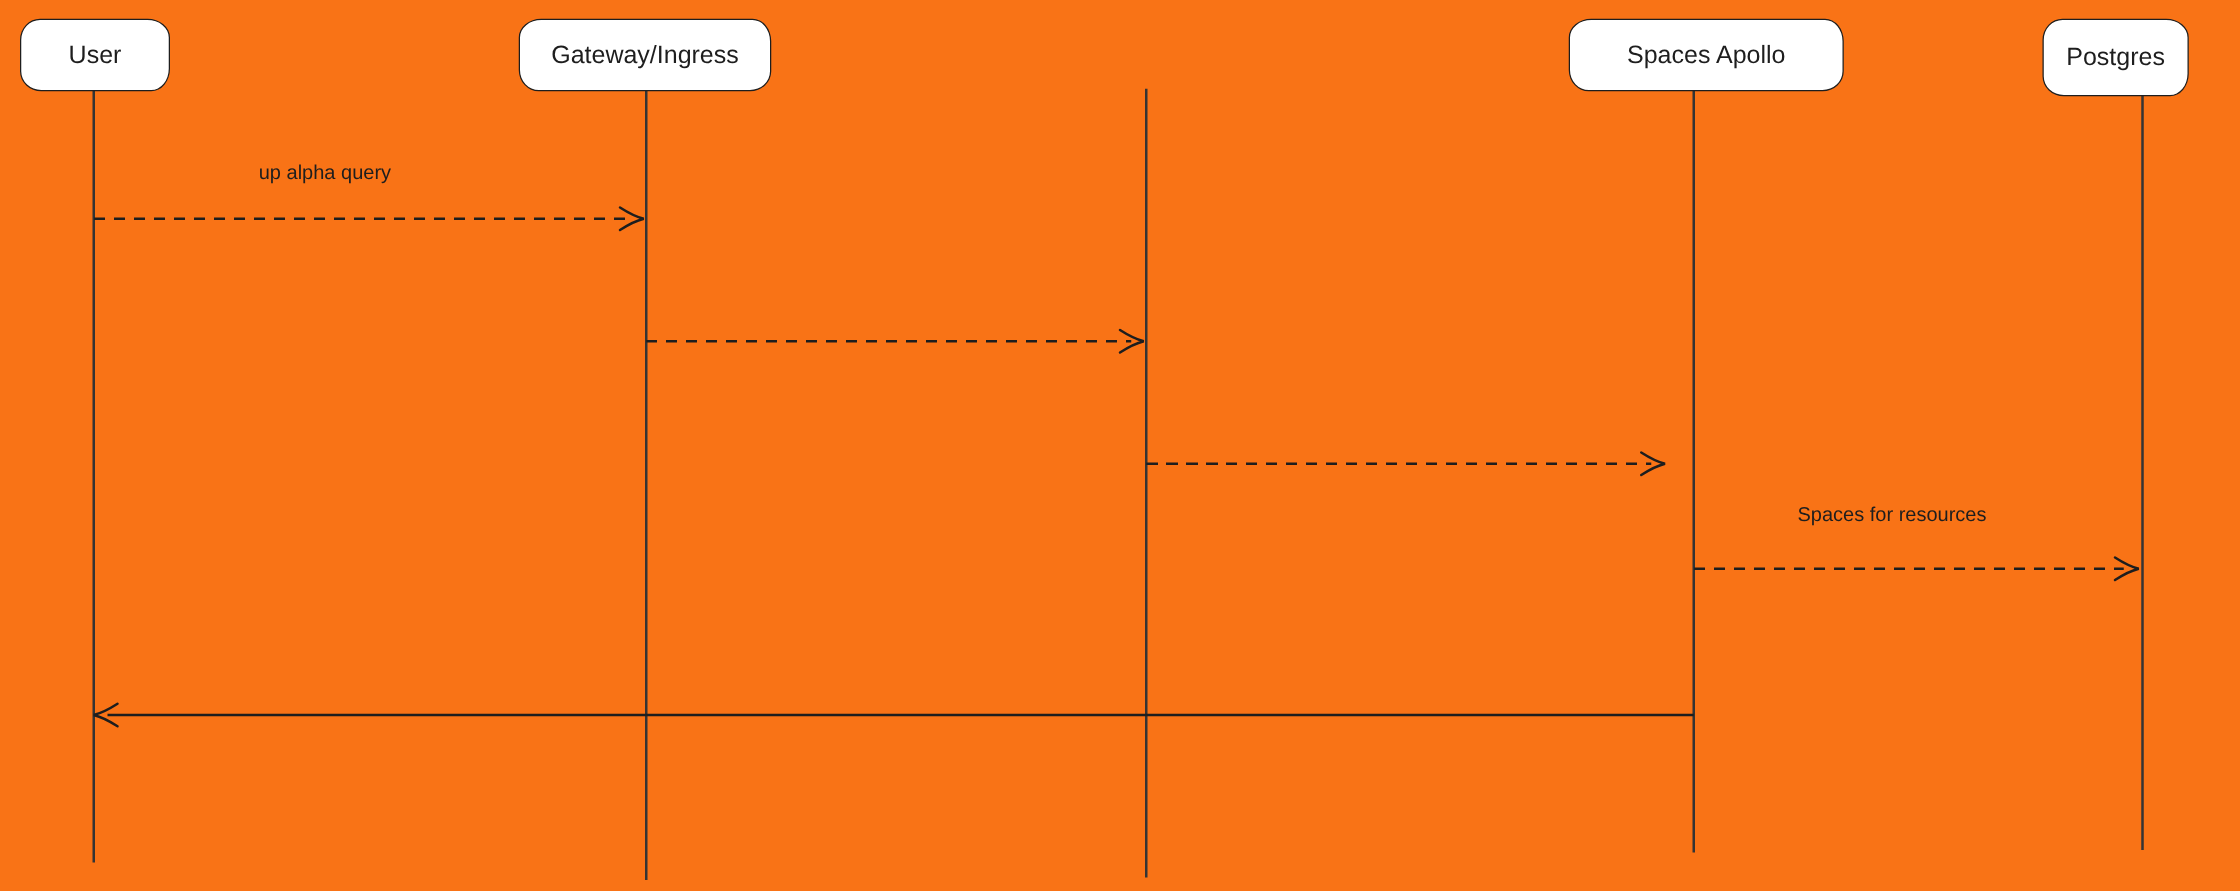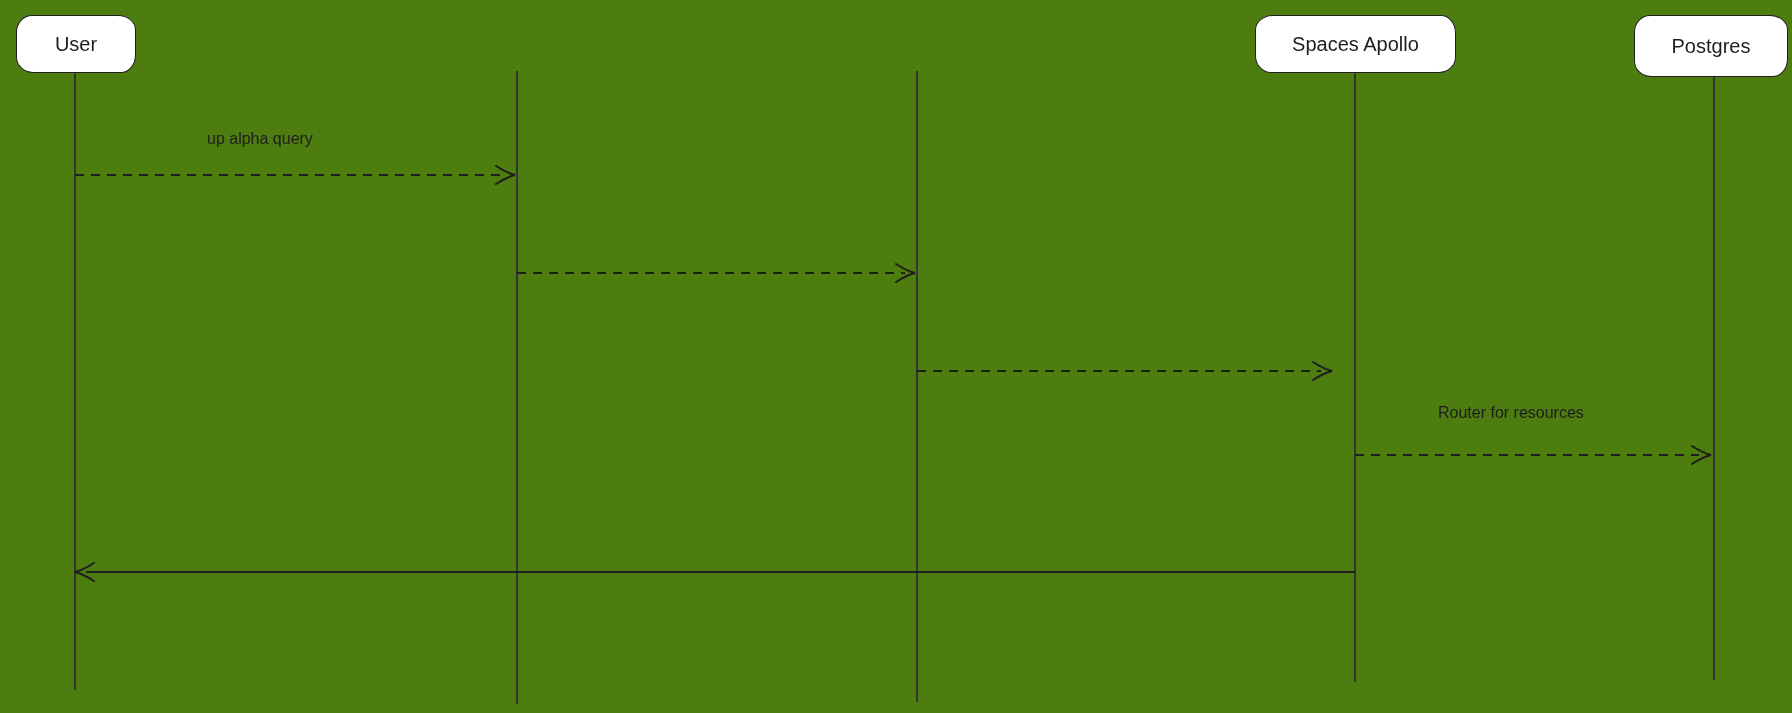--- a/index.html
+++ b/index.html
@@ -4,21 +4,21 @@
 <style>
   html, body {
     margin: 0;
     padding: 0;
     background: #ffffff;
   }
   .canvas {
     position: relative;
     width: 1792px;
     height: 713px;
-    background: #4d7c0f;
+    background: #f97316;
     font-family: "Liberation Sans", sans-serif;
     color: #1e1e1e;
     overflow: hidden;
   }
   .actor-box {
     position: absolute;
     box-sizing: border-box;
     background: #ffffff;
     border: 1.8px solid #1e1e1e;
     display: flex;
@@ -68,44 +68,47 @@
 
   <div class="lifeline" style="left:74px;  top:72px; height:618px;"></div>
   <div class="lifeline" style="left:516px; top:71px; height:633px;"></div>
   <div class="lifeline" style="left:916px; top:71px; height:631px;"></div>
   <div class="lifeline" style="left:1354px;top:72px; height:610px;"></div>
   <div class="lifeline" style="left:1713px;top:76px; height:604px;"></div>
 
   <div class="actor-box r1" style="left:16px;  top:15px; width:120px; height:58px;">
     <span>User</span>
   </div>
-  <div class="actor-box r2" style="left:1255px;top:15px; width:201px; height:58px;">
+  <div class="actor-box r2" style="left:415px; top:15px; width:202px; height:58px;">
+    <span>Gateway/Ingress</span>
+  </div>
+  <div class="actor-box r2" style="left:1255px;top:15px; width:220px; height:58px;">
     <span>Spaces Apollo</span>
   </div>
-  <div class="actor-box r1" style="left:1634px;top:15px; width:154px; height:62px;">
+  <div class="actor-box r1" style="left:1634px;top:15px; width:117px; height:62px;">
     <span>Postgres</span>
   </div>
 
   <span class="msg-label" style="left:207px; top:130px;">up alpha query</span>
   <div class="msg-line-dashed" style="left:75px; top:174px; width:428px;"></div>
   <svg class="arrowhead" style="left:492px; top:162px;" width="26" height="26" viewBox="0 0 26 26">
     <path d="M4 4 C11 8.5, 17 11.5, 23 13 C17 14.5, 11 17.5, 4 22" fill="none" stroke="#1e1e1e" stroke-width="2" stroke-linecap="round"></path>
   </svg>
 
   <div class="msg-line-dashed" style="left:517px; top:272px; width:388px;"></div>
   <svg class="arrowhead" style="left:892px; top:260px;" width="26" height="26" viewBox="0 0 26 26">
     <path d="M4 4 C11 8.5, 17 11.5, 23 13 C17 14.5, 11 17.5, 4 22" fill="none" stroke="#1e1e1e" stroke-width="2" stroke-linecap="round"></path>
   </svg>
 
   <div class="msg-line-dashed" style="left:917px; top:370px; width:404px;"></div>
   <svg class="arrowhead" style="left:1309px; top:358px;" width="26" height="26" viewBox="0 0 26 26">
     <path d="M4 4 C11 8.5, 17 11.5, 23 13 C17 14.5, 11 17.5, 4 22" fill="none" stroke="#1e1e1e" stroke-width="2" stroke-linecap="round"></path>
   </svg>
 
-  <span class="msg-label" style="left:1438px; top:404px;">Router for resources</span>
+  <span class="msg-label" style="left:1438px; top:404px;">Spaces for resources</span>
   <div class="msg-line-dashed" style="left:1355px; top:454px; width:344px;"></div>
   <svg class="arrowhead" style="left:1688px; top:442px;" width="26" height="26" viewBox="0 0 26 26">
     <path d="M4 4 C11 8.5, 17 11.5, 23 13 C17 14.5, 11 17.5, 4 22" fill="none" stroke="#1e1e1e" stroke-width="2" stroke-linecap="round"></path>
   </svg>
 
   <div class="msg-line-solid" style="left:86px; top:571px; width:1269px;"></div>
   <svg class="arrowhead" style="left:72px; top:559px;" width="26" height="26" viewBox="0 0 26 26">
     <path d="M22 4 C15 8.5, 9 11.5, 3 13 C9 14.5, 15 17.5, 22 22" fill="none" stroke="#1e1e1e" stroke-width="2" stroke-linecap="round"></path>
   </svg>
 

